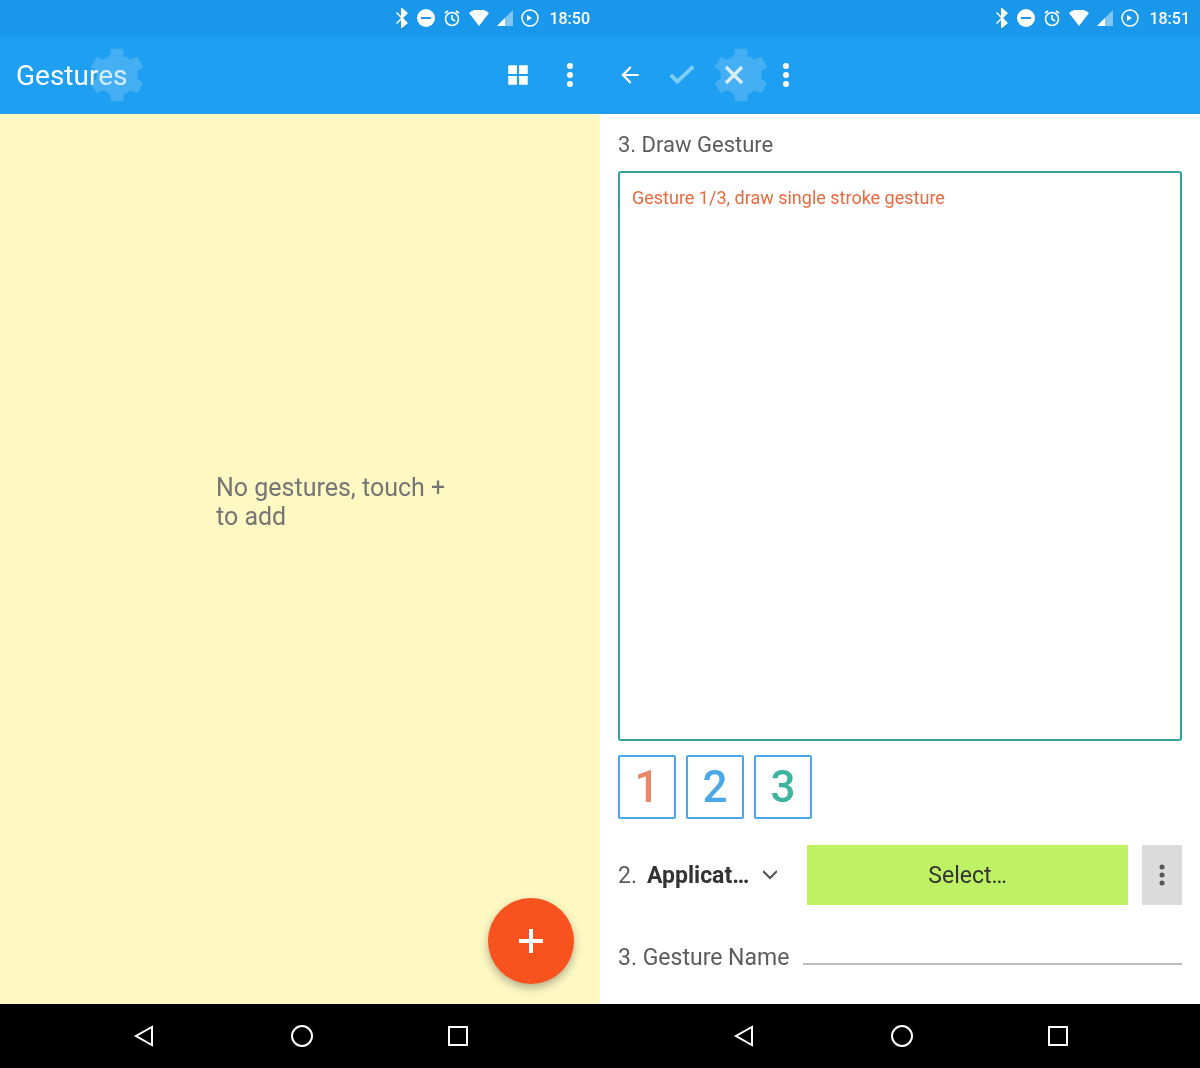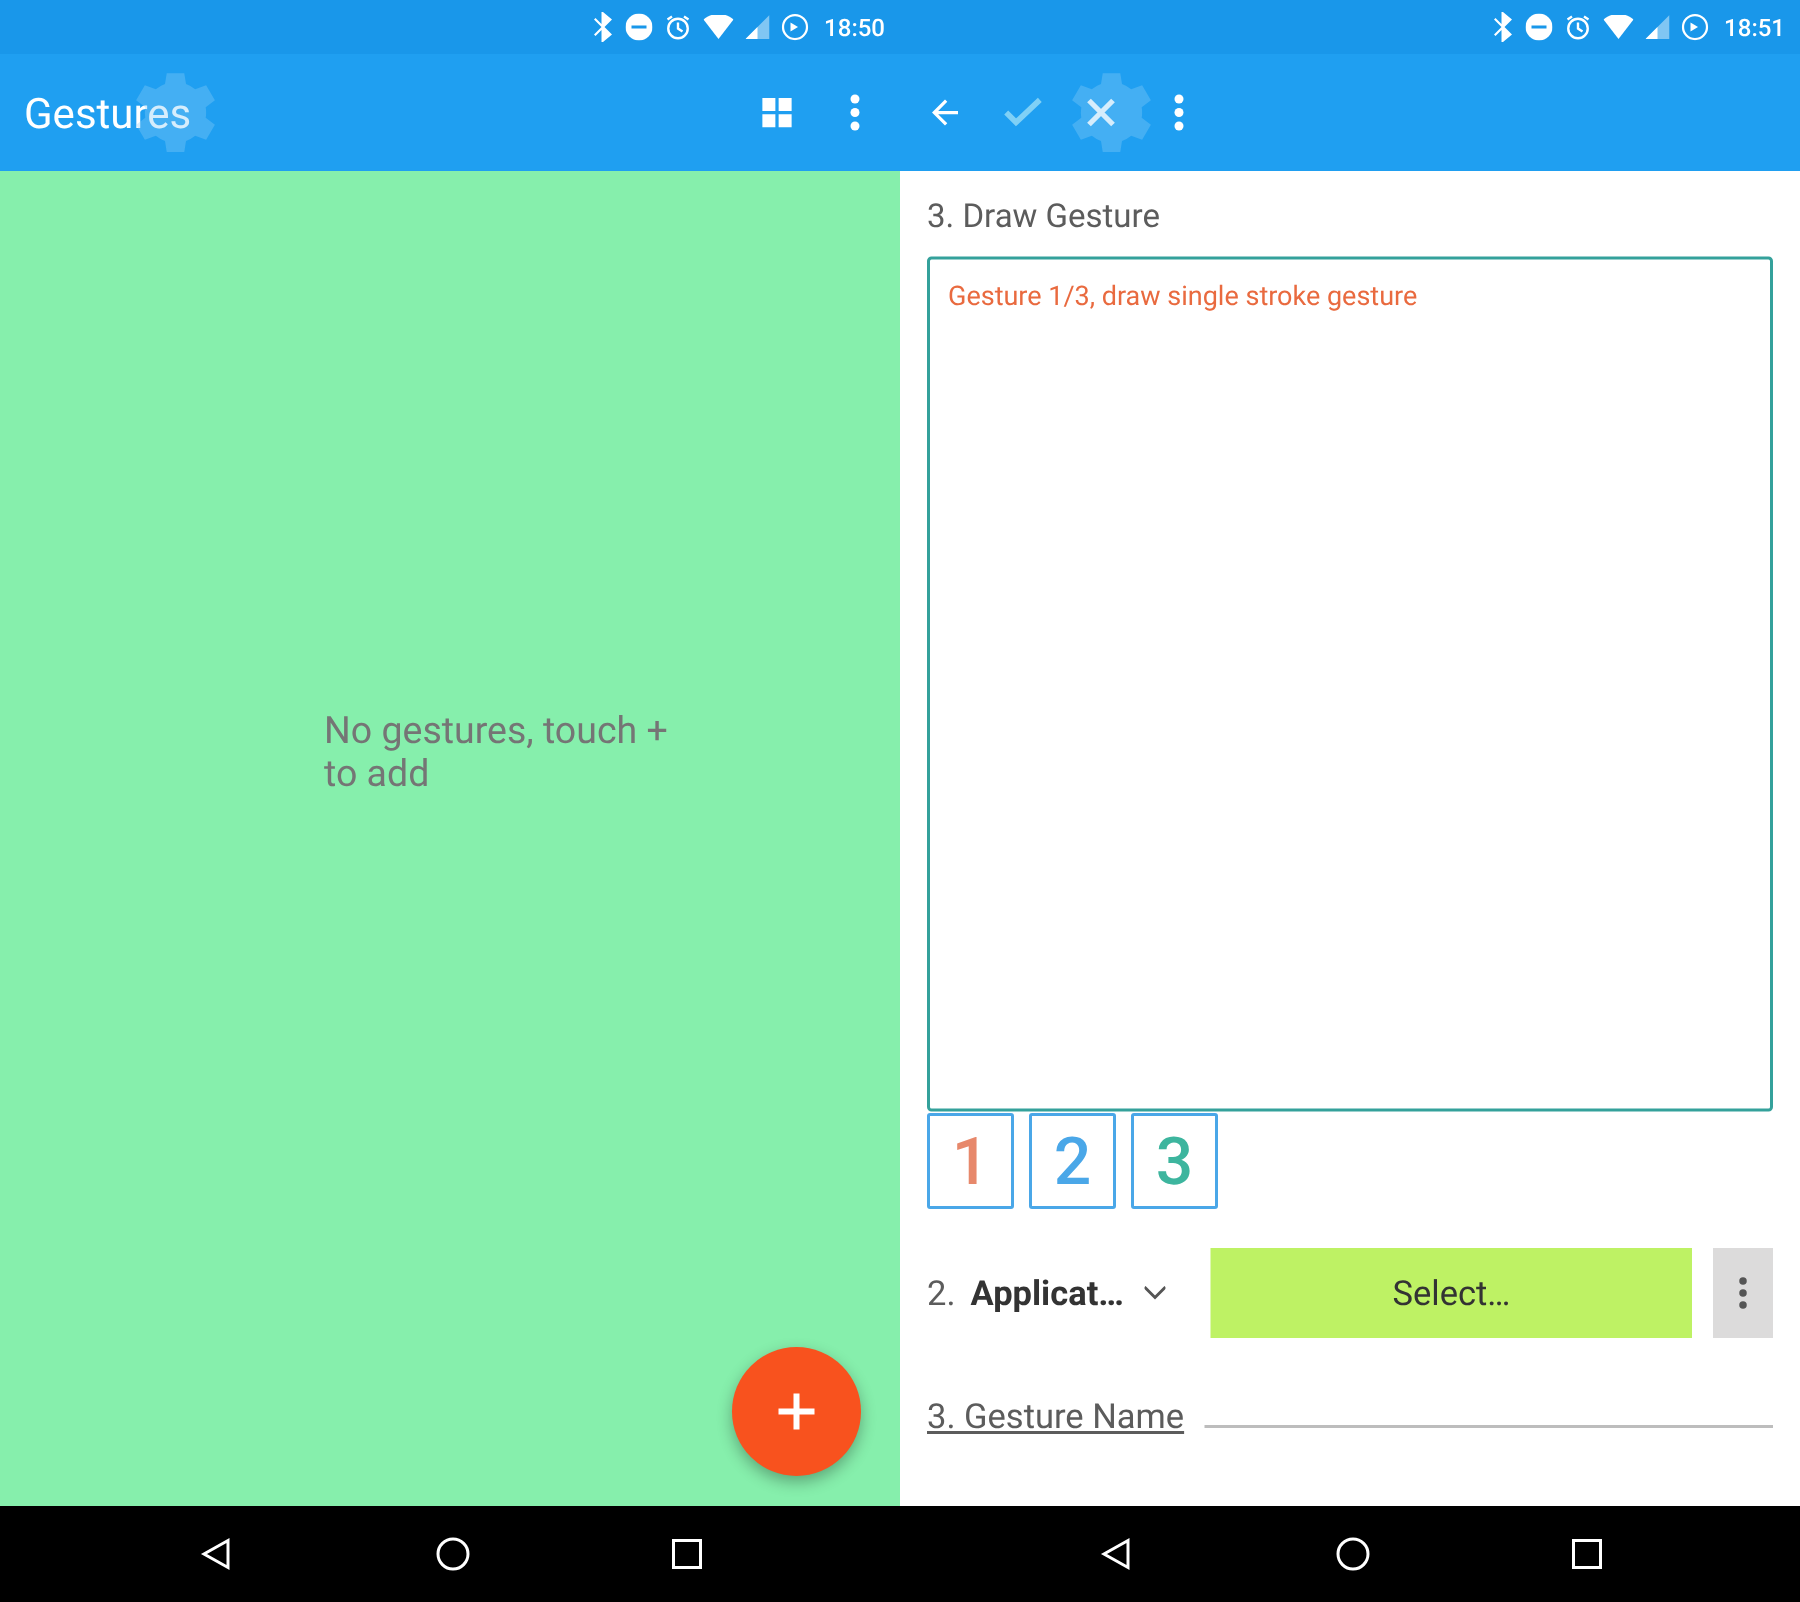--- a/index.html
+++ b/index.html
@@ -16,21 +16,21 @@
       flex: 1;
       height: 1004px;
     }
     .screen {
       width: 600px;
       display: flex;
       flex-direction: column;
       position: relative;
       overflow: hidden;
     }
-    .screen-left { background: #86efac; }
+    .screen-left { background: #fef9c3; }
     .screen-right { background: #ffffff; }
 
     
     .status-bar {
       height: 36px;
       background: #1997ea;
       display: flex;
       align-items: center;
       justify-content: flex-end;
       padding: 0 10px;
@@ -107,21 +107,21 @@
     .step-label {
       color: #5c5c5c;
       font-size: 22px;
       margin-bottom: 14px;
     }
     .draw-area {
       border: 2px solid #34a19b;
       border-radius: 3px;
       height: 570px;
       padding: 14px 12px;
-      margin-bottom: 1px;
+      margin-bottom: 14px;
     }
     .draw-hint {
       color: #e96a3f;
       font-size: 18px;
     }
     .count-row {
       display: flex;
       gap: 10px;
       margin-bottom: 26px;
     }
@@ -177,21 +177,20 @@
     }
 
     .step3-row {
       display: flex;
       align-items: baseline;
       gap: 10px;
     }
     .step3-label {
       color: #5c5c5c;
       font-size: 23px;
-      text-decoration: underline;
     }
     .name-underline {
       flex: 1;
       border-bottom: 2px solid #bdbdbd;
       height: 34px;
       margin-left: 4px;
     }
 
     
     .nav-bar {

